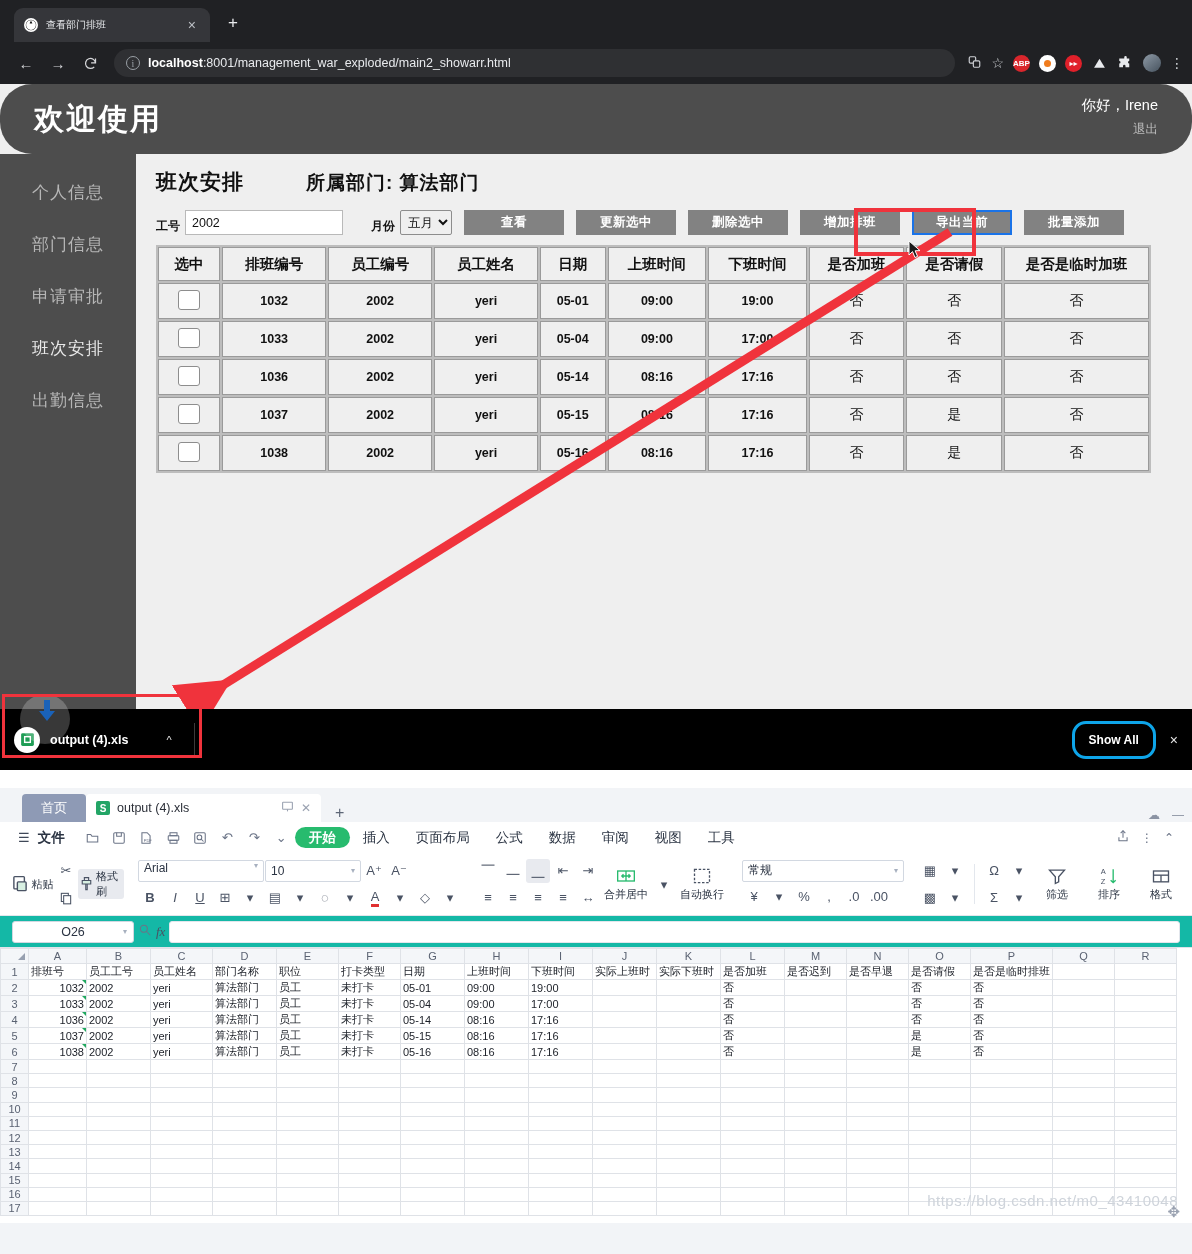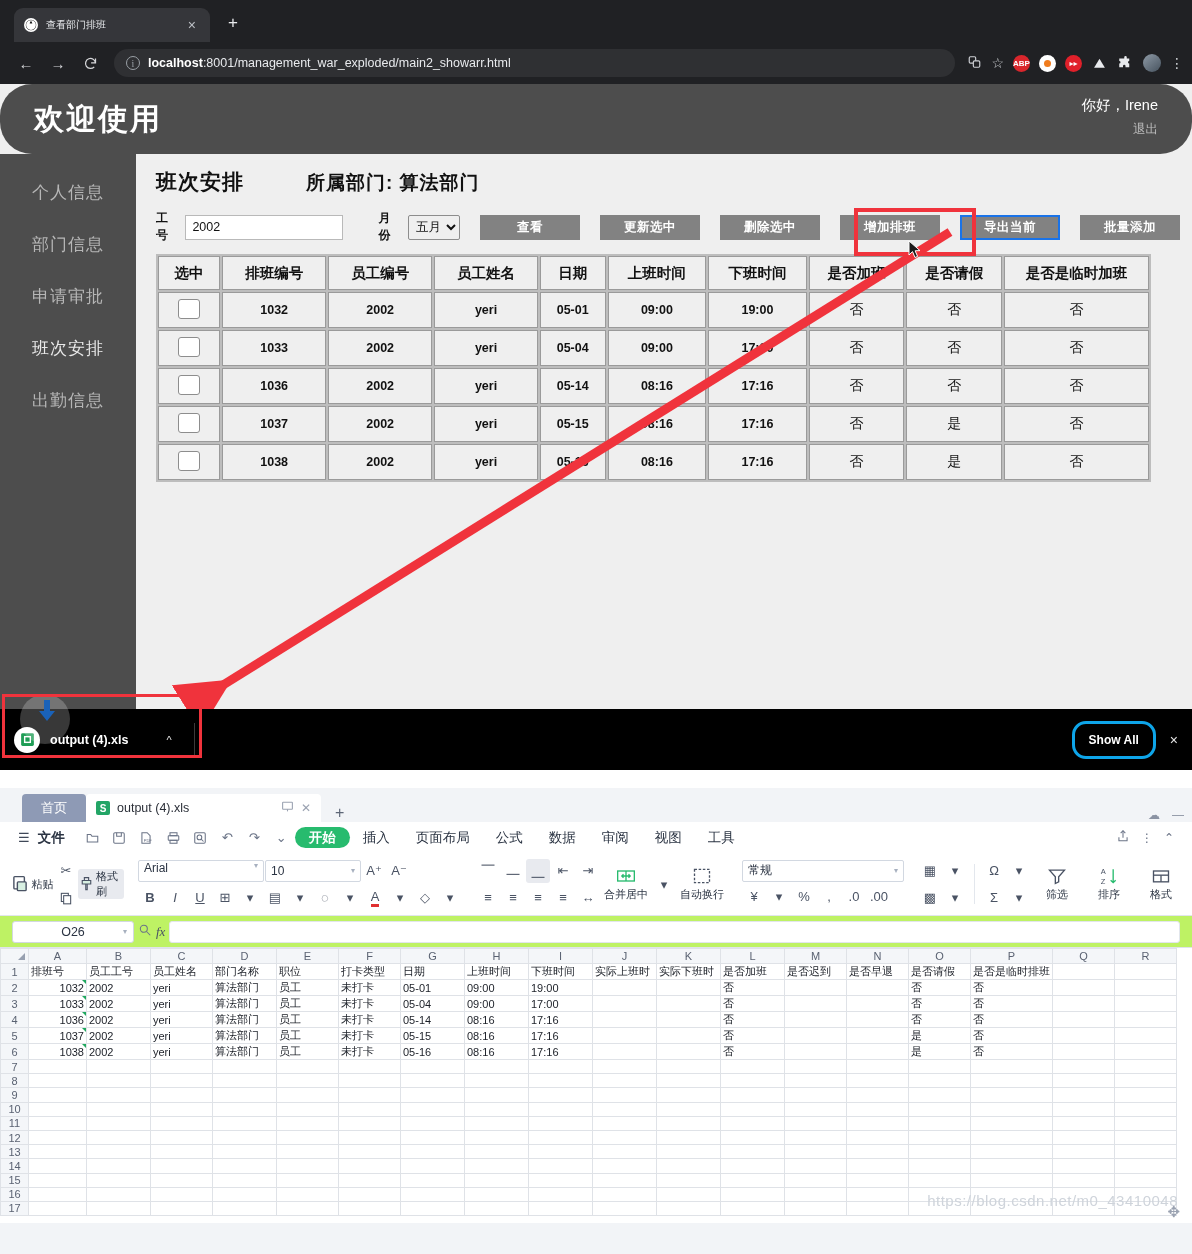--- a/index.html
+++ b/index.html
@@ -55,21 +55,21 @@
   .sidebar { width:136px; background:#4d4d4d; padding-top:12px; flex:0 0 auto; }
   .side-item { height:52px; display:flex; align-items:center; justify-content:center;
     color:#b6b6b6; font-size:17px; letter-spacing:1px; }
   .side-item.active { color:#e9e9e9; }
 
   .content { flex:1; background:#efefef; padding:14px 24px 0 14px; }
   .content-head { display:flex; align-items:baseline; gap:62px; padding-left:6px; }
   .ch-title { font-size:21px; font-weight:700; color:#111; letter-spacing:1px;}
   .ch-dept { font-size:19px; font-weight:700; color:#111; letter-spacing:1px;}
 
-  .toolbar { display:flex; align-items:center; gap:8px; margin-top:14px; padding-left:6px; position:relative;}
+  .toolbar { display:flex; align-items:flex-end; gap:0; margin-top:14px; padding-left:6px; position:relative;}
   .tb-label { font-size:12px; color:#111; font-weight:700; margin-right:5px;}
   .tb-input { width:158px; height:25px; border:1px solid #b9b9b9; background:#fff; font-size:12.5px;
     padding:0 6px; color:#111; font-family:inherit;}
   .tb-gap { width:28px; }
   .tb-select { height:25px; border:1px solid #8d8d8d; background:#efefef; font-size:12.5px; padding:0 2px 0 3px;
     color:#111; font-family:inherit; border-radius:2px;}
   .tb-btn { height:25px; min-width:100px; background:#828282; color:#fff; font-size:12.5px; font-weight:700;
     border:none; margin-left:12px; display:flex; align-items:center; justify-content:center; letter-spacing:.5px;}
   .tb-btn.focused { border:2px solid #1a73e8; background:#828282;}
 
@@ -135,21 +135,21 @@
     padding:0 5px; font-size:12px; color:#2b3443; background:#fff;}
   .sizebox { width:96px; height:22px; border:1px solid #d2d8e1; border-radius:2px; display:flex; align-items:center;
     padding:0 5px; font-size:12px; color:#2b3443; background:#fff;}
   .caret-sm { margin-left:auto; color:#a7b0bf; font-size:8px;}
   .numbox { width:162px; height:22px; border:1px solid #d2d8e1; border-radius:2px; display:flex; align-items:center;
     padding:0 5px; font-size:12px; color:#2b3443; background:#fff;}
   .rb-labelled { display:flex; flex-direction:column; align-items:center; width:52px; }
   .rb-labelled .lbl { font-size:11px; color:#2b3443; margin-top:1px;}
   .hl-sel { background:#e8eaef; border-radius:3px;}
 
-  .formula-bar { height:32px; background:#bef264; display:flex; align-items:center; padding:0 12px; gap:0; border-bottom:1px solid #dfe3ea;}
+  .formula-bar { height:32px; background:#14b8a6; display:flex; align-items:center; padding:0 12px; gap:0; border-bottom:1px solid #dfe3ea;}
   .namebox { width:122px; height:22px; border:1px solid #d2d8e1; border-radius:3px; background:#fff;
     display:flex; align-items:center; justify-content:center; font-size:12.5px; color:#2b3443; position:relative;}
   .namebox .caret-sm { position:absolute; right:6px; }
   .fb-ico { color:#6b7487; font-size:13px; width:22px; text-align:center;}
   .fb-fx { color:#4a5364; font-size:13px; font-style:italic; font-family:"Liberation Serif",serif;}
   .fb-input { flex:1; height:22px; border:1px solid #e2e6ec; border-radius:3px; background:#fff; margin-left:4px;}
 
   
   .grid-wrap { background:#fff; height:275px; overflow:hidden; position:relative;}
   table.grid { border-collapse:collapse; table-layout:fixed; font-size:11px; color:#1b1f27;}

